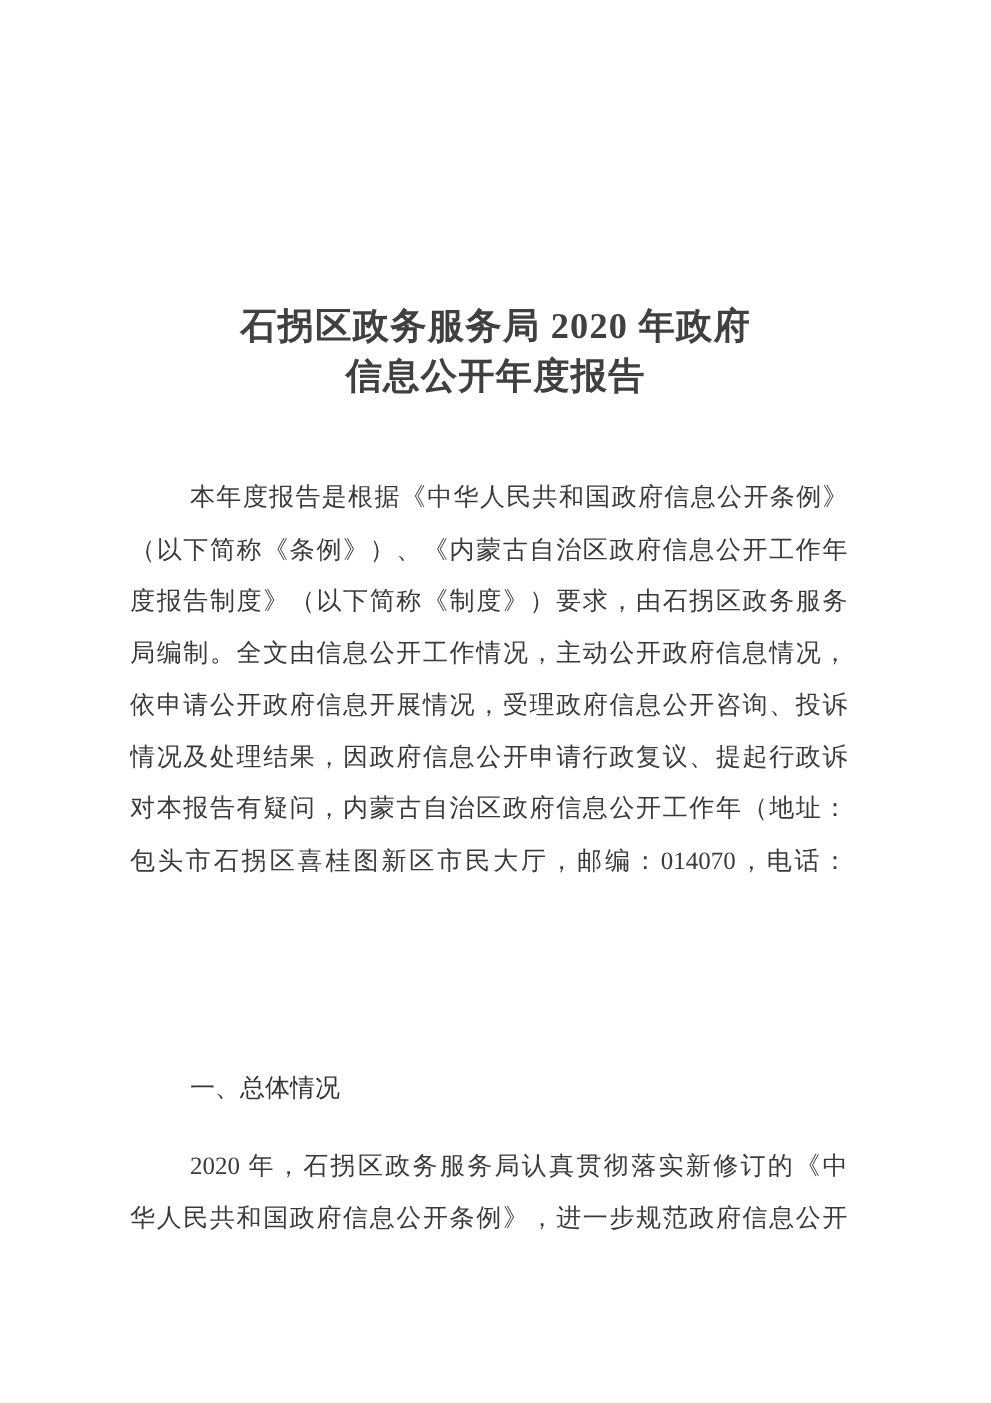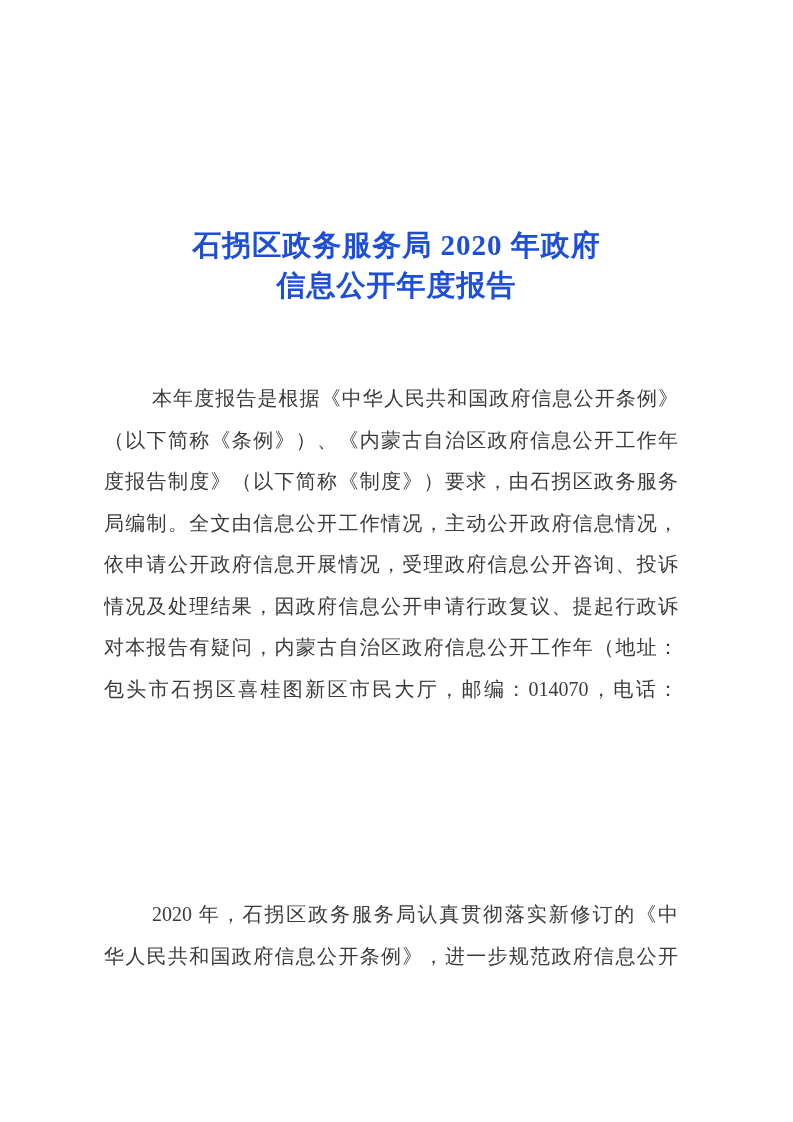--- a/index.html
+++ b/index.html
@@ -10,44 +10,44 @@
   .page {
     position: relative;
     width: 793px;
     height: 1122px;
     background: #ffffff;
     overflow: hidden;
     font-family: "Liberation Serif", serif;
   }
   .doc-title {
     position: absolute;
-    top: 225px;
+    top: 241px;
     left: 0;
     width: 793px;
     margin: 0;
     text-align: center;
     font-size: 29px;
     font-weight: bold;
     line-height: 40px;
-    color: #1d4ed8;
+    color: #404040;
     letter-spacing: 1px;
   }
   .title-line {
     display: block;
   }
   .para {
     position: absolute;
     left: 104px;
     width: 574px;
     font-size: 20px;
     line-height: 41.5px;
     color: #3a3a3a;
   }
   .p1 { top: 378px; }
-  .p2 { top: 894px; }
+  .p2 { top: 913px; }
   .line {
     text-align: justify;
     text-align-last: justify;
     height: 41.5px;
     overflow: hidden;
   }
   .line.indent { padding-left: 48px; }
   .line.no-justify { text-align-last: left; }
   .heading {
     position: absolute;
@@ -75,19 +75,20 @@
       <div class="line indent">本年度报告是根据《中华人民共和国政府信息公开条例》</div>
       <div class="line">（以下简称《条例》）、《内蒙古自治区政府信息公开工作年</div>
       <div class="line">度报告制度》（以下简称《制度》）要求，由石拐区政务服务</div>
       <div class="line">局编制。全文由信息公开工作情况，主动公开政府信息情况，</div>
       <div class="line">依申请公开政府信息开展情况，受理政府信息公开咨询、投诉</div>
       <div class="line">情况及处理结果，因政府信息公开申请行政复议、提起行政诉</div>
       <div class="line">对本报告有疑问，内蒙古自治区政府信息公开工作年（地址：</div>
       <div class="line">包头市石拐区喜桂图新区市民大厅，邮编：014070，电话：</div>
     </div>
 
+  <div class="heading">一、总体情况</div>
 
   <div class="para p2">
       <div class="line indent">2020 年，石拐区政务服务局认真贯彻落实新修订的《中</div>
       <div class="line">华人民共和国政府信息公开条例》，进一步规范政府信息公开</div>
     </div>
 
 </div>
 
 </body></html>

